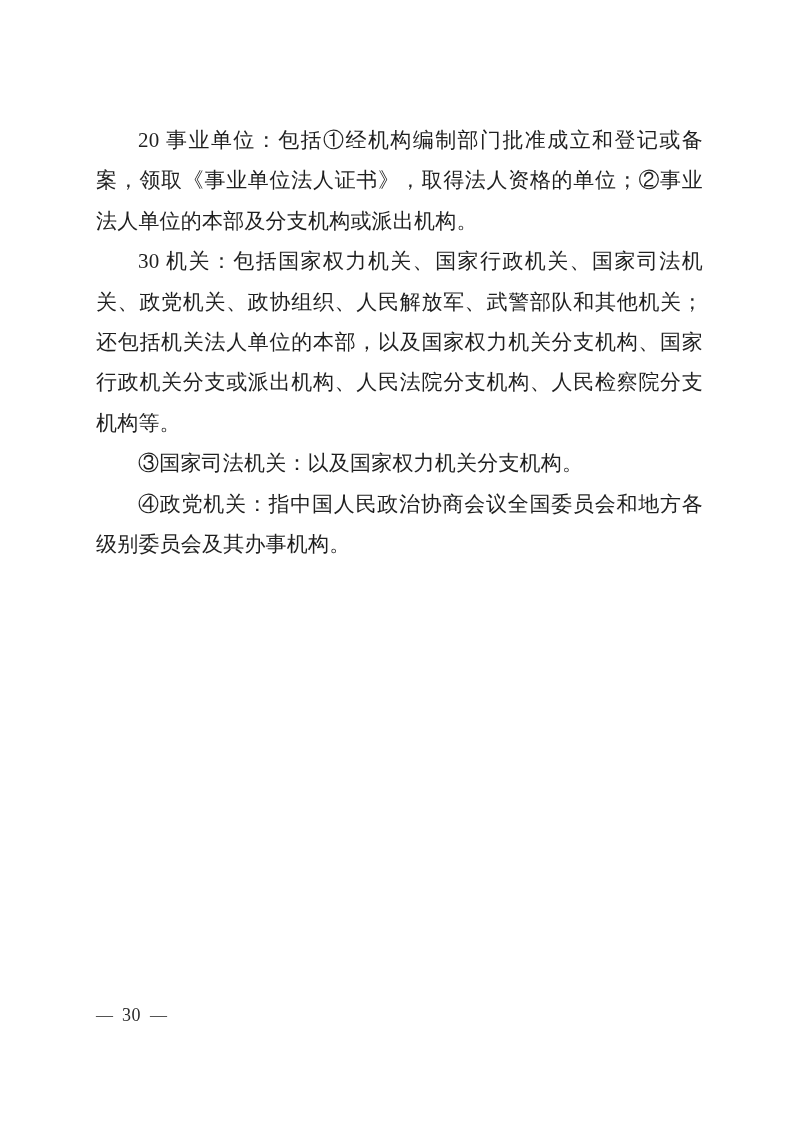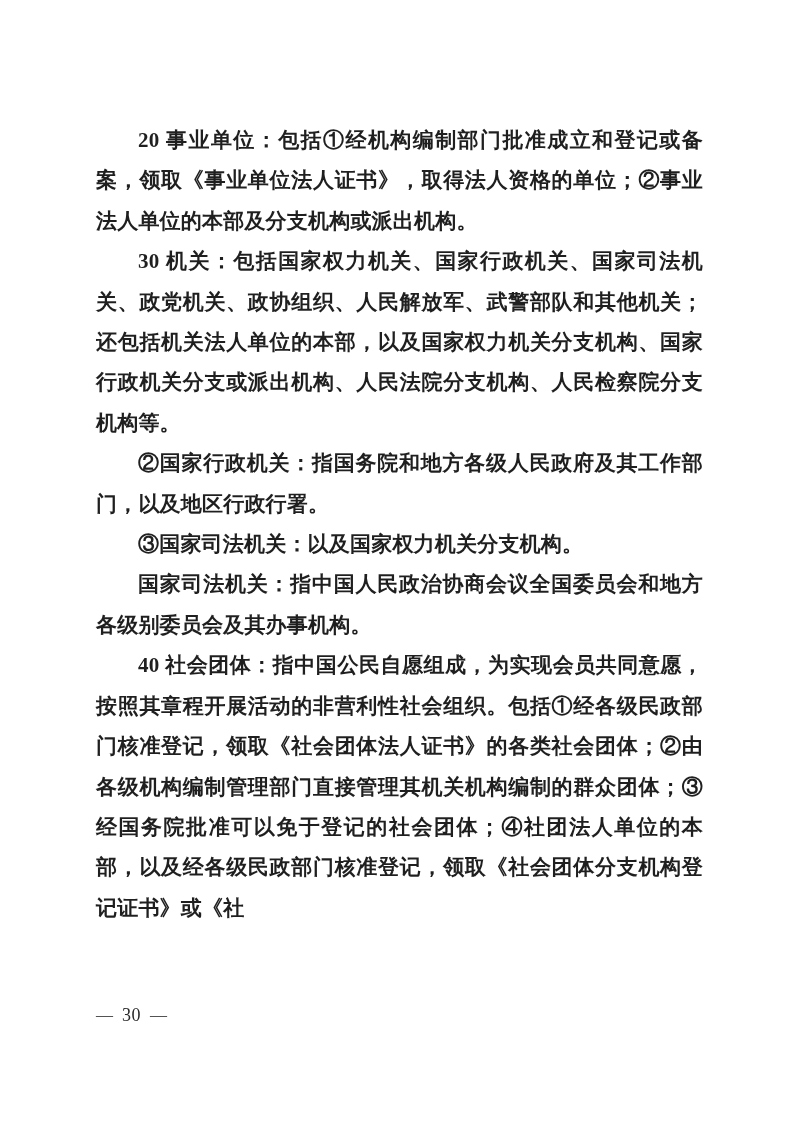--- a/index.html
+++ b/index.html
@@ -19,21 +19,20 @@
   .text-block {
     position: absolute;
     left: 96px;
     top: 120px;
     width: 607px;
     font-size: 21px;
     line-height: 40.4px;
     text-align: justify;
     text-justify: inter-character;
     letter-spacing: 0.2px;
-    font-weight: bold;
   }
   .para {
     margin: 0;
     padding: 0;
     text-indent: 2em;
     word-break: break-all;
   }
   .footer {
     position: absolute;
     left: 96px;
@@ -55,24 +54,22 @@
   }
 </style>
 </head>
 <body>
 
 <div class="page">
 
   <main class="text-block">
     <p class="para">20 事业单位：包括①经机构编制部门批准成立和登记或备案，领取《事业单位法人证书》，取得法人资格的单位；②事业法人单位的本部及分支机构或派出机构。</p>
     <p class="para">30 机关：包括国家权力机关、国家行政机关、国家司法机关、政党机关、政协组织、人民解放军、武警部队和其他机关；还包括机关法人单位的本部，以及国家权力机关分支机构、国家行政机关分支或派出机构、人民法院分支机构、人民检察院分支机构等。</p>
-    <p class="para">②国家行政机关：指国务院和地方各级人民政府及其工作部门，以及地区行政行署。</p>
     <p class="para">③国家司法机关：以及国家权力机关分支机构。</p>
-    <p class="para">国家司法机关：指中国人民政治协商会议全国委员会和地方各级别委员会及其办事机构。</p>
-    <p class="para">40 社会团体：指中国公民自愿组成，为实现会员共同意愿，按照其章程开展活动的非营利性社会组织。包括①经各级民政部门核准登记，领取《社会团体法人证书》的各类社会团体；②由各级机构编制管理部门直接管理其机关机构编制的群众团体；③经国务院批准可以免于登记的社会团体；④社团法人单位的本部，以及经各级民政部门核准登记，领取《社会团体分支机构登记证书》或《社</p>
+    <p class="para">④政党机关：指中国人民政治协商会议全国委员会和地方各级别委员会及其办事机构。</p>
   </main>
 
   <footer class="footer">
     <span class="dash">—</span>
     <span class="page-num">30</span>
     <span class="dash">—</span>
   </footer>
 
 </div>
 

